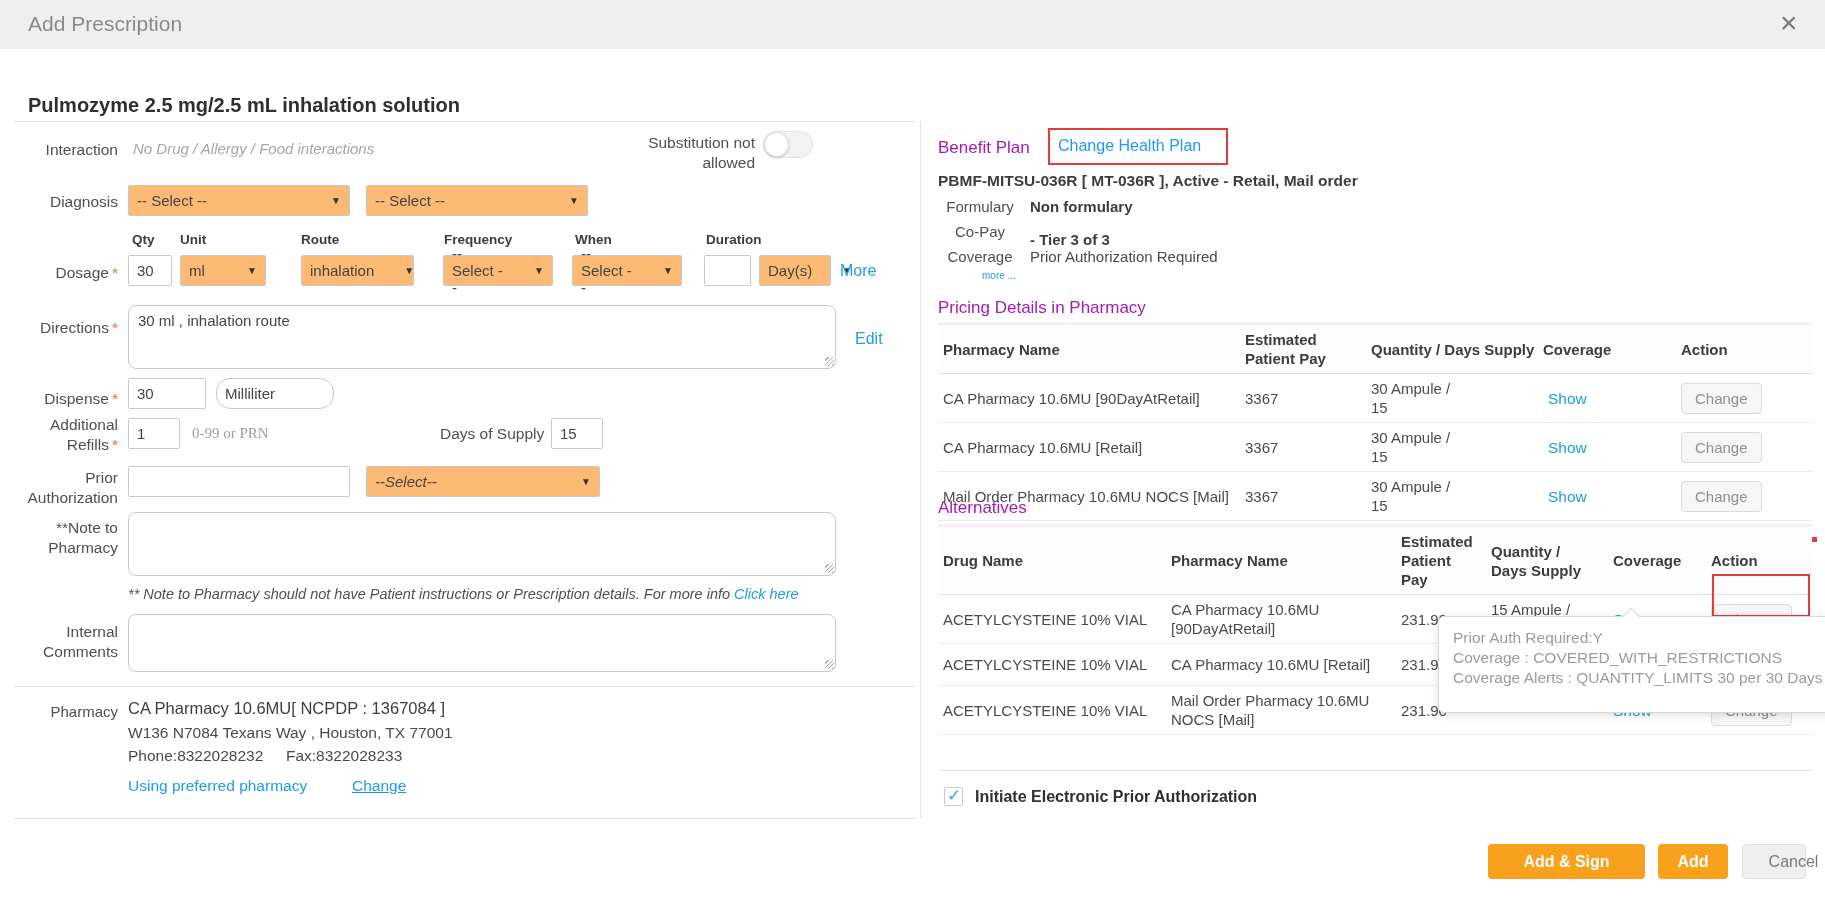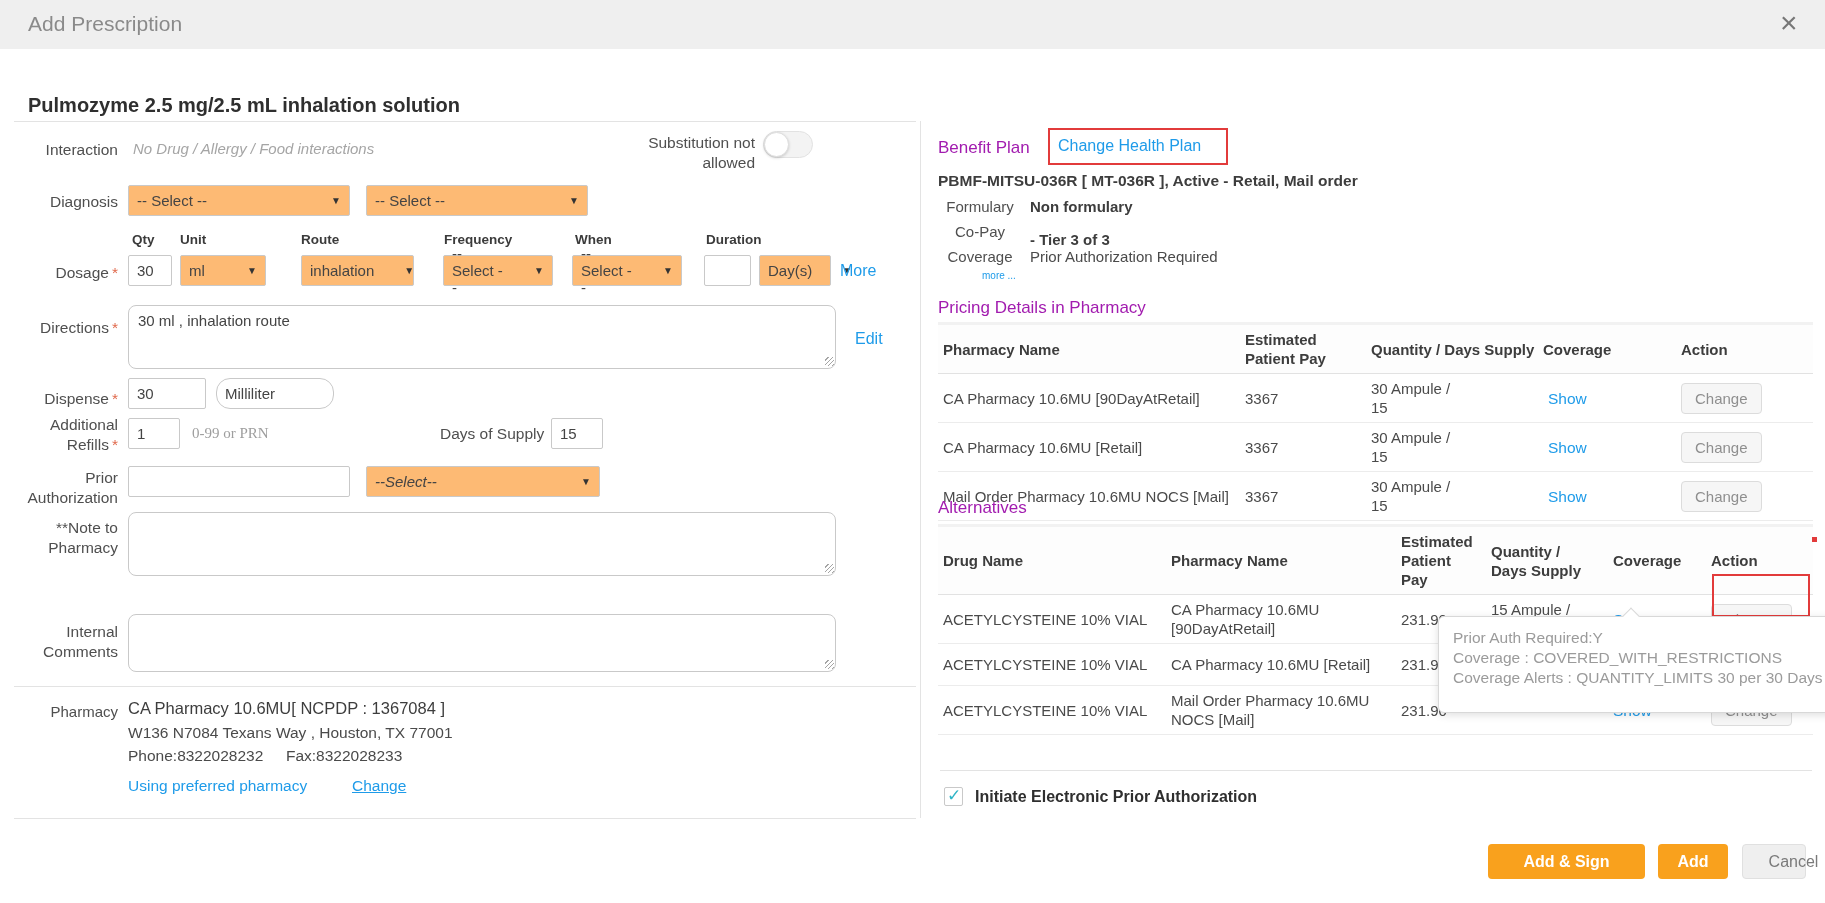--- a/index.html
+++ b/index.html
@@ -159,20 +159,24 @@
   <div class="lbl" style="left:8px; top:468px; width:110px;">Prior Authorization</div>
   <input class="ipt" style="left: 128px; top: 466px; width: 222px; height: 31px;" value="">
   <div class="sel" style="left:366px; top:466px; width:234px; height:31px;font-style:italic;">
     <span>--Select--</span>
     <span class="caret">▼</span>
   </div>
 
   <div class="lbl" style="left:8px; top:518px; width:110px;">**Note to Pharmacy</div>
   <textarea class="ta" style="left: 128px; top: 512px; width: 708px; height: 64px;"></textarea>
   <div class="grip" style="left:825px; top:564px;"></div>
+  <div class="abs" style="left:128px; top:586px; font-size:14.5px; font-style:italic; color:#4f4f4f;">
+    <span>** Note to Pharmacy should not have Patient instructions or Prescription details. For more info</span>
+    <a class="link">Click here</a>
+  </div>
 
   <div class="lbl" style="left:8px; top:622px; width:110px;">Internal Comments</div>
   <textarea class="ta" style="left: 128px; top: 614px; width: 708px; height: 58px;"></textarea>
   <div class="grip" style="left:825px; top:660px;"></div>
 
   <div class="hline" style="left:14px; top:686px; width:902px;"></div>
 
   <div class="lbl" style="left:8px; top:702px; width:110px; font-size:15px;">Pharmacy</div>
   <div class="abs" style="left:128px; top:699px; font-size:16.5px; color:#3d3d3d;">CA Pharmacy 10.6MU[ NCPDP : 1367084 ]</div>
   <div class="abs" style="left:128px; top:724px; font-size:15.5px;">W136 N7084 Texans Way , Houston, TX 77001</div>

